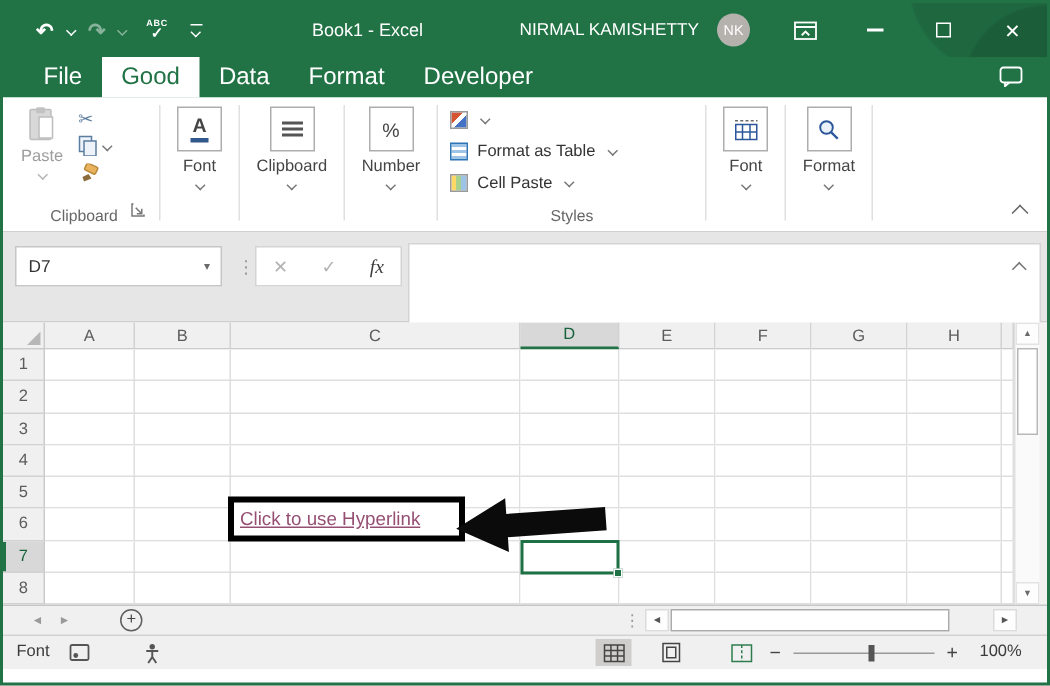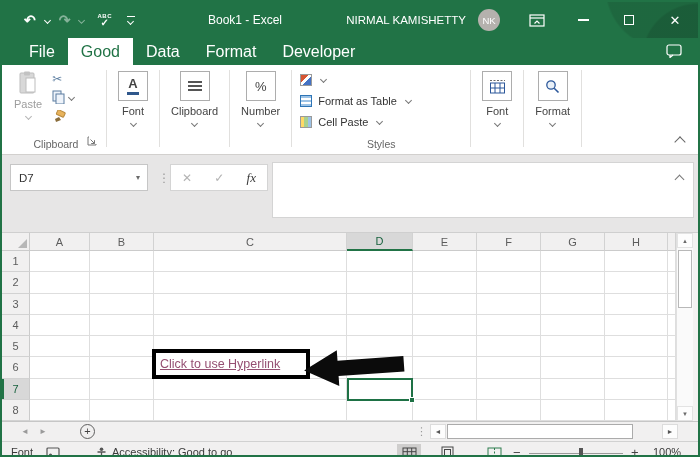--- a/index.html
+++ b/index.html
@@ -70,21 +70,21 @@
   .stgroup { width:178px; position:relative; padding:4px 6px 0 8px; }
   .styleitem { display:flex; align-items:center; gap:6px; height:21px; font-size:11px; color:#333; white-space:nowrap; }
   .sic { width:12px; height:12px; border:1px solid #9a9a9a; flex:0 0 auto; }
   .sic0 { background:linear-gradient(135deg,#d65532 0 38%,#fff 38% 58%,#4472c4 58%); }
   .sic1 { background:repeating-linear-gradient(#9dc3e6 0 2px,#fff 2px 4px); border-color:#2e75b6; }
   .sic2 { background:linear-gradient(90deg,#ffd966 0 33%,#a9d18e 33% 66%,#9dc3e6 66%); }
   .collapseribbon { position:absolute; right:14px; bottom:8px; width:8px; height:8px;
     border-top:1.6px solid #666; border-left:1.6px solid #666; transform:rotate(45deg); }
 
   
-  .fstrip { height:78px; background:#e7e6e6; position:relative; border-bottom:1px solid #cfcfcf; }
+  .fstrip { height:60px; background:#e7e6e6; position:relative; border-bottom:1px solid #cfcfcf; }
   .namebox { position:absolute; left:8px; top:9px; width:138px; height:27px; background:#fff; border:1px solid #c6c6c6;
     display:flex; align-items:center; font-size:11.5px; color:#333; padding-left:8px; }
   .namebox .dd { position:absolute; right:7px; color:#6a6a6a; font-size:8px; }
   .fdots { position:absolute; left:156px; top:16px; color:#9a9a9a; font-size:12px; letter-spacing:0; }
   .fbtns { position:absolute; left:168px; top:9px; width:98px; height:27px; background:#fff; border:1px solid #d4d4d4;
     display:flex; align-items:center; justify-content:space-around; }
   .fbx { color:#b3b3b3; font-size:12px; }
   .ffx { font-family:"Liberation Serif", serif; font-style:italic; font-size:13px; color:#3b3b3b; }
   .finput { position:absolute; left:270px; top:7px; right:4px; height:56px; background:#fff; border:1px solid #d4d4d4; }
   .fcollapse { position:absolute; right:10px; top:13px; width:7px; height:7px;
@@ -490,21 +490,20 @@
         <rect x="1" y="1" width="12" height="10" rx="1" fill="none" stroke="#555" stroke-width="1.2"></rect>
         <circle cx="4.5" cy="8" r="1.6" fill="#555"></circle>
       </svg>
     </span>
     <span class="saccess">
       <svg width="15" height="15">
         <circle cx="7.5" cy="3.2" r="1.8" fill="#555"></circle>
         <path d="M3.5 6 H11.5 M7.5 6 V10 M7.5 10 L4.8 14 M7.5 10 L10.2 14" fill="none" stroke="#555" stroke-width="1.3"></path>
       </svg>
     </span>
-    <span class="saccesstext">Accessibility: Good to go</span>
 
     <span class="viewbtn sel" style="left:395px;">
       <svg width="15" height="13">
         <rect x="1" y="1" width="13" height="11" fill="none" stroke="#444"></rect>
         <line x1="1" y1="4.7" x2="14" y2="4.7" stroke="#444"></line>
           <line x1="1" y1="8.4" x2="14" y2="8.4" stroke="#444"></line>
         <line x1="5.3" y1="1" x2="5.3" y2="12" stroke="#444"></line>
           <line x1="9.7" y1="1" x2="9.7" y2="12" stroke="#444"></line>
       </svg>
     </span>

